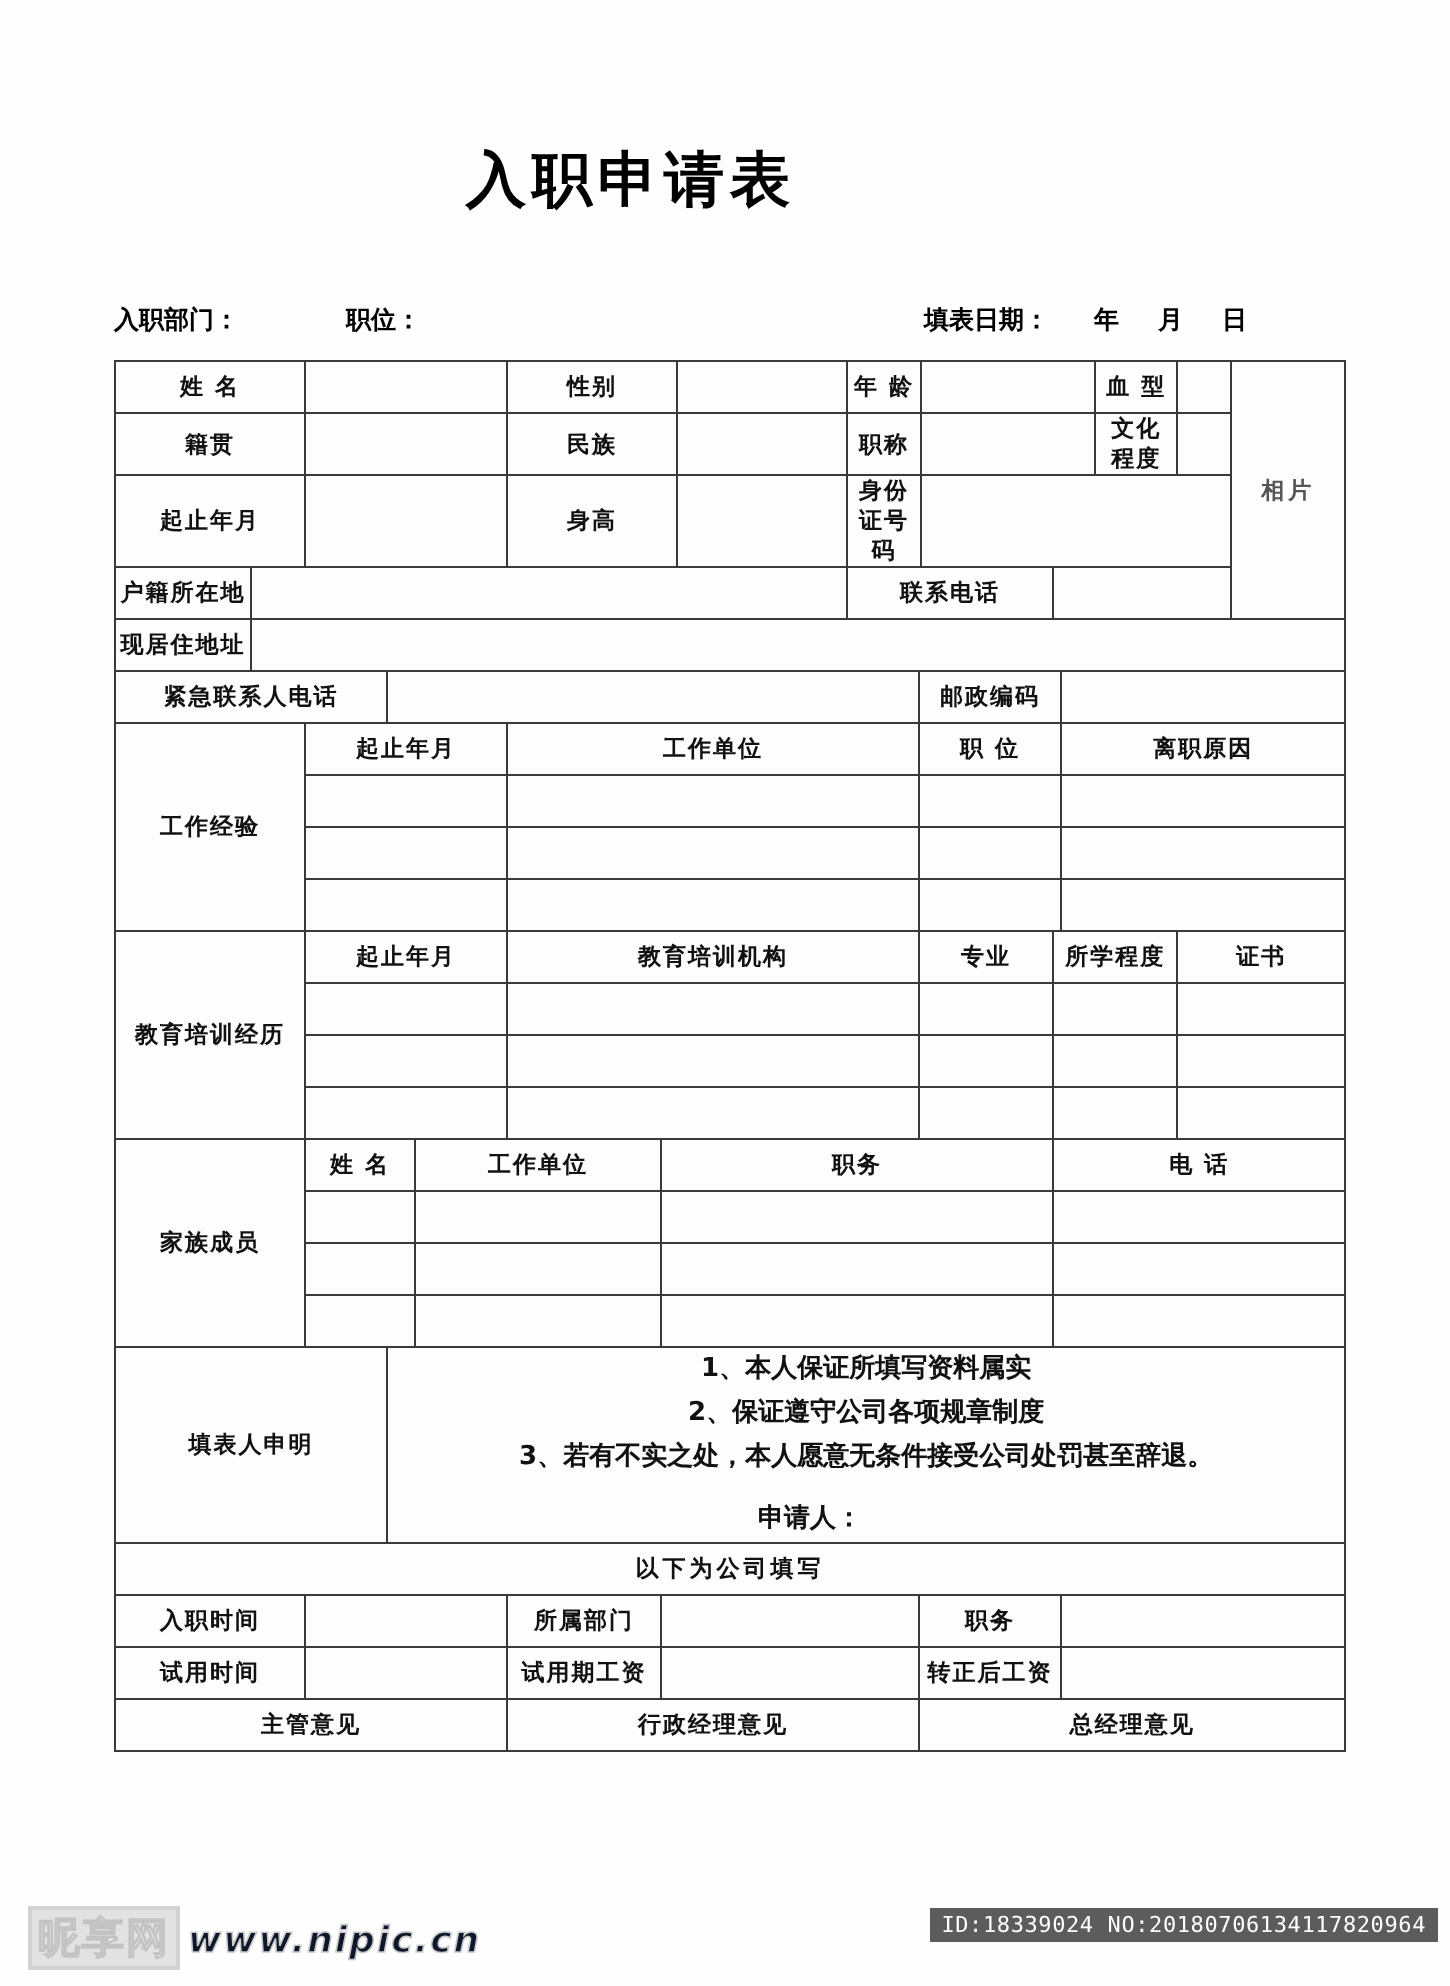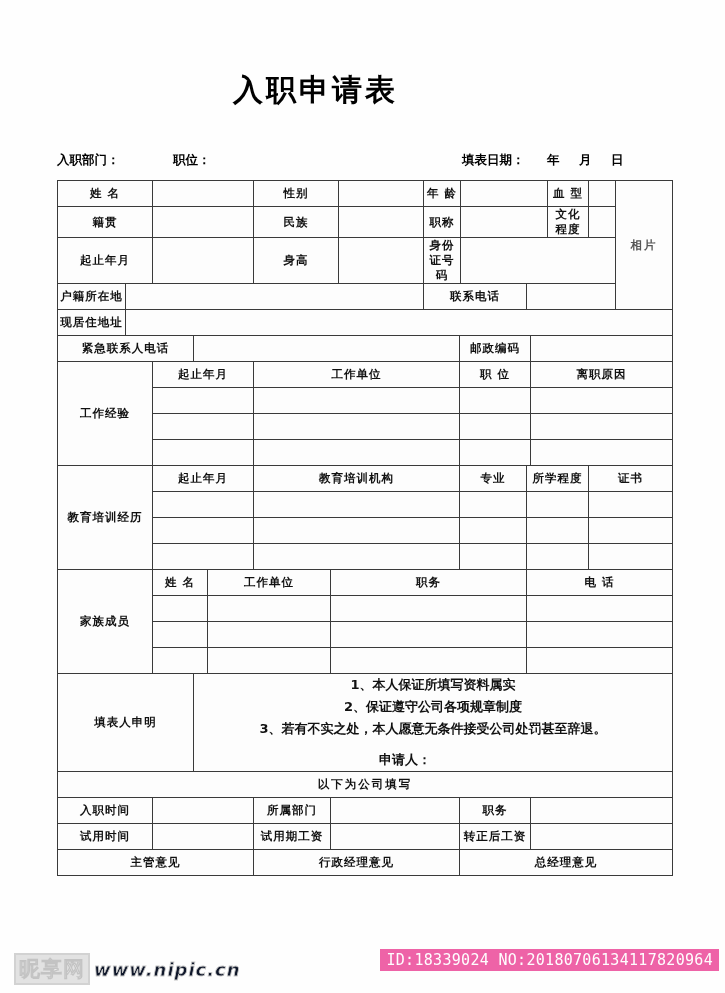--- a/index.html
+++ b/index.html
@@ -147,23 +147,23 @@
   }
   .wm-logo .site {
     font-size: 18px;
     color: #0f172a;
     -webkit-text-stroke: 0.8px #c8c8c8;
   }
   .wm-id {
     position: absolute;
     right: 6px;
     bottom: 22px;
-    background: #ec4899;
+    background: #404040;
     color: #ffffff;
-    font-size: 15px;
+    font-size: 11px;
     padding: 2px 6px;
     letter-spacing: 0.3px;
     white-space: nowrap;
     opacity: 0.85;
     font-family: "DejaVu Sans Mono", "Liberation Mono", monospace;
   }
 </style>
 </head>
 <body>
 

